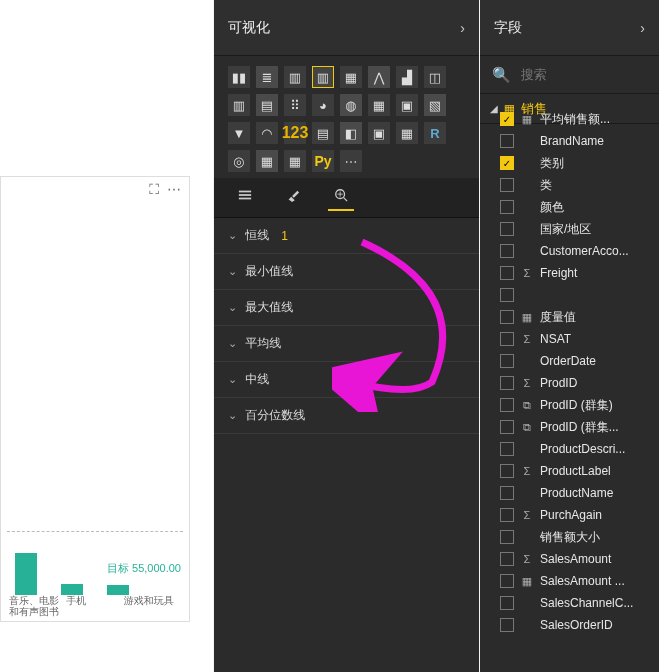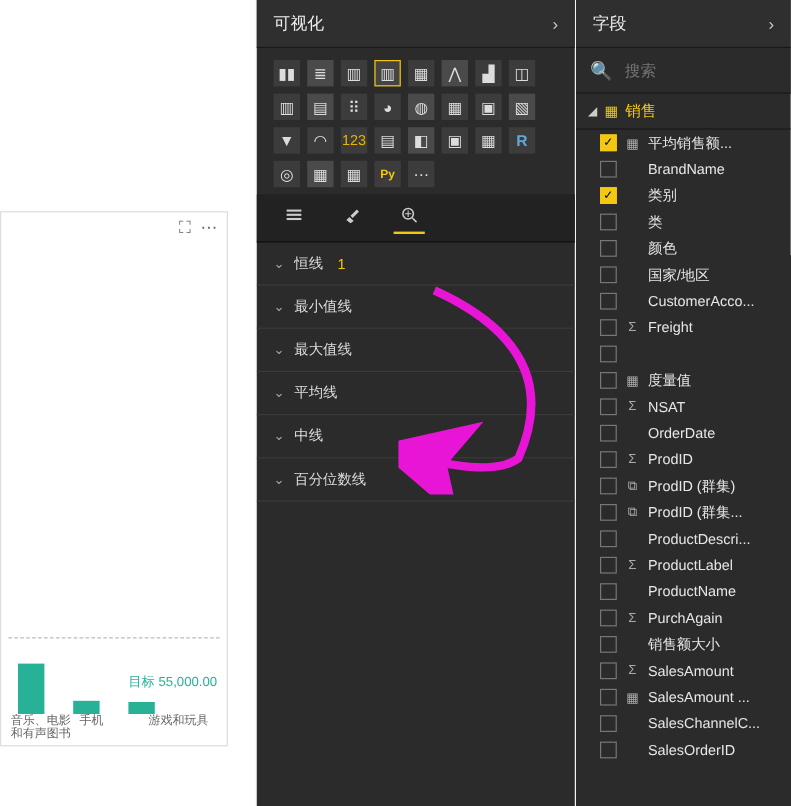--- a/index.html
+++ b/index.html
@@ -14,30 +14,30 @@
 .goal { position: absolute; right: 8px; top: 360px; color: #27b298; font-size: 11px; margin-top: 24px; }
 .bars { position: absolute; bottom: 22px; left: 10px; right: 10px; height: 70px; display: flex; gap: 24px; align-items: flex-end; }
 .bar { width: 22px; background: #27b298; }
 .xlabels { position: absolute; bottom: 0; left: 4px; right: 4px; display: flex; font-size: 10px; color: #666; }
 .xlabels span { flex: 1; line-height: 1.1; }
 
 .pane { position: absolute; top: 0; bottom: 0; background: #2b2b2b; color: #ccc; }
 .vis-pane { left: 214px; width: 265px; }
 .fields-pane { left: 480px; right: 0; }
 
-.pane-header { height: 40px; display: flex; align-items: center; justify-content: space-between; padding: 0 14px; border-bottom: 1px solid #1a1a1a; background: #2f2f2f; font-size: 14px; color: #eee; }
+.pane-header { height: 56px; display: flex; align-items: center; justify-content: space-between; padding: 0 14px; border-bottom: 1px solid #1a1a1a; background: #2f2f2f; font-size: 14px; color: #eee; }
 .chev { color: #ccc; font-size: 14px; }
 
 .vis-grid { padding: 10px 14px 6px; display: grid; grid-template-columns: repeat(8, 22px); gap: 6px; }
 .vis-icon { width: 22px; height: 22px; background: #3c3c3c; display: flex; align-items: center; justify-content: center; font-size: 13px; color: #ddd; border: 1px solid transparent; cursor: pointer; }
 .vis-icon.sel { border: 1.5px solid #f2c811; background: #444; }
 .vis-icon.alt1 { background:#4a4a4a; }
-.vis-icon.kpi { color:#e8b400; font-weight:normal; font-size:12px;text-align:right; }
+.vis-icon.kpi { color:#e8b400; font-weight:bold; font-size:16px;text-align:right; }
 .vis-icon.r { color:#5fa8d3; font-weight:bold; }
-.vis-icon.py { color:#f2c811; font-weight:bold; font-size:10px;text-align:right; }
+.vis-icon.py { color:#f2c811; font-weight:bold; font-size:14px;text-align:right; }
 
 .tab-row { height: 40px; display: flex; align-items: center; gap: 22px; padding: 0 18px; background: #222; border-bottom: 1px solid #111; }
 .tab-btn { width: 26px; height: 26px; display:flex; align-items:center; justify-content:center; color:#ccc; cursor:pointer; border-bottom: 2px solid transparent; padding-bottom:4px; }
 .tab-btn.active { border-bottom: 2px solid #f2c811; }
 
 .acc-item { height: 36px; display:flex; align-items:center; padding: 0 14px; border-bottom: 1px solid #3a3a3a; font-size: 12px; color:#ddd; cursor:pointer; gap:8px; }
 .acc-chev { color:#aaa; font-size:11px; }
 .acc-count { color:#f2c811; margin-left: 4px; }
 
 .search-row { height: 38px; display:flex; align-items:center; padding: 0 12px; gap:10px; border-bottom:1px solid #1a1a1a; background:#2b2b2b; }

